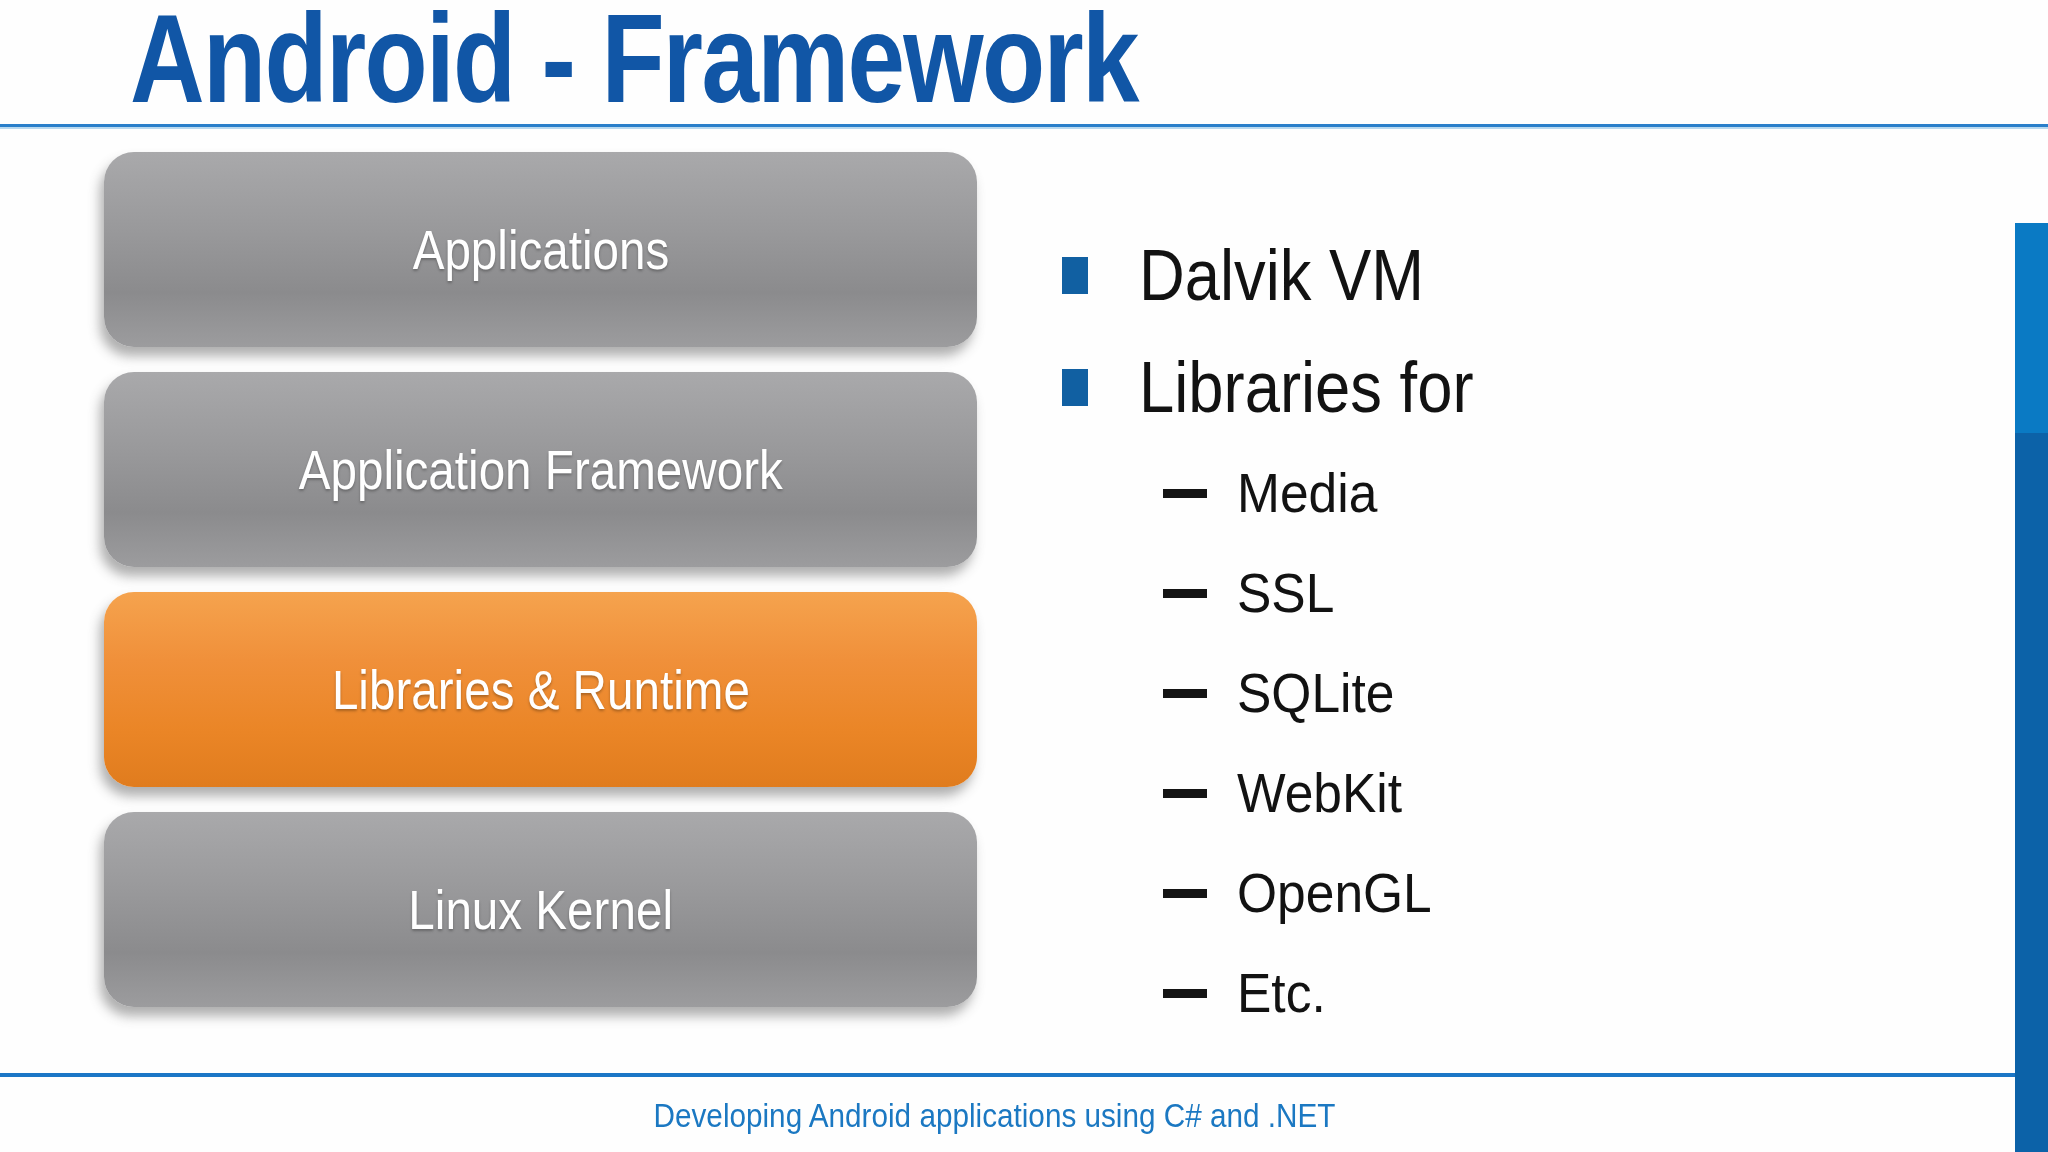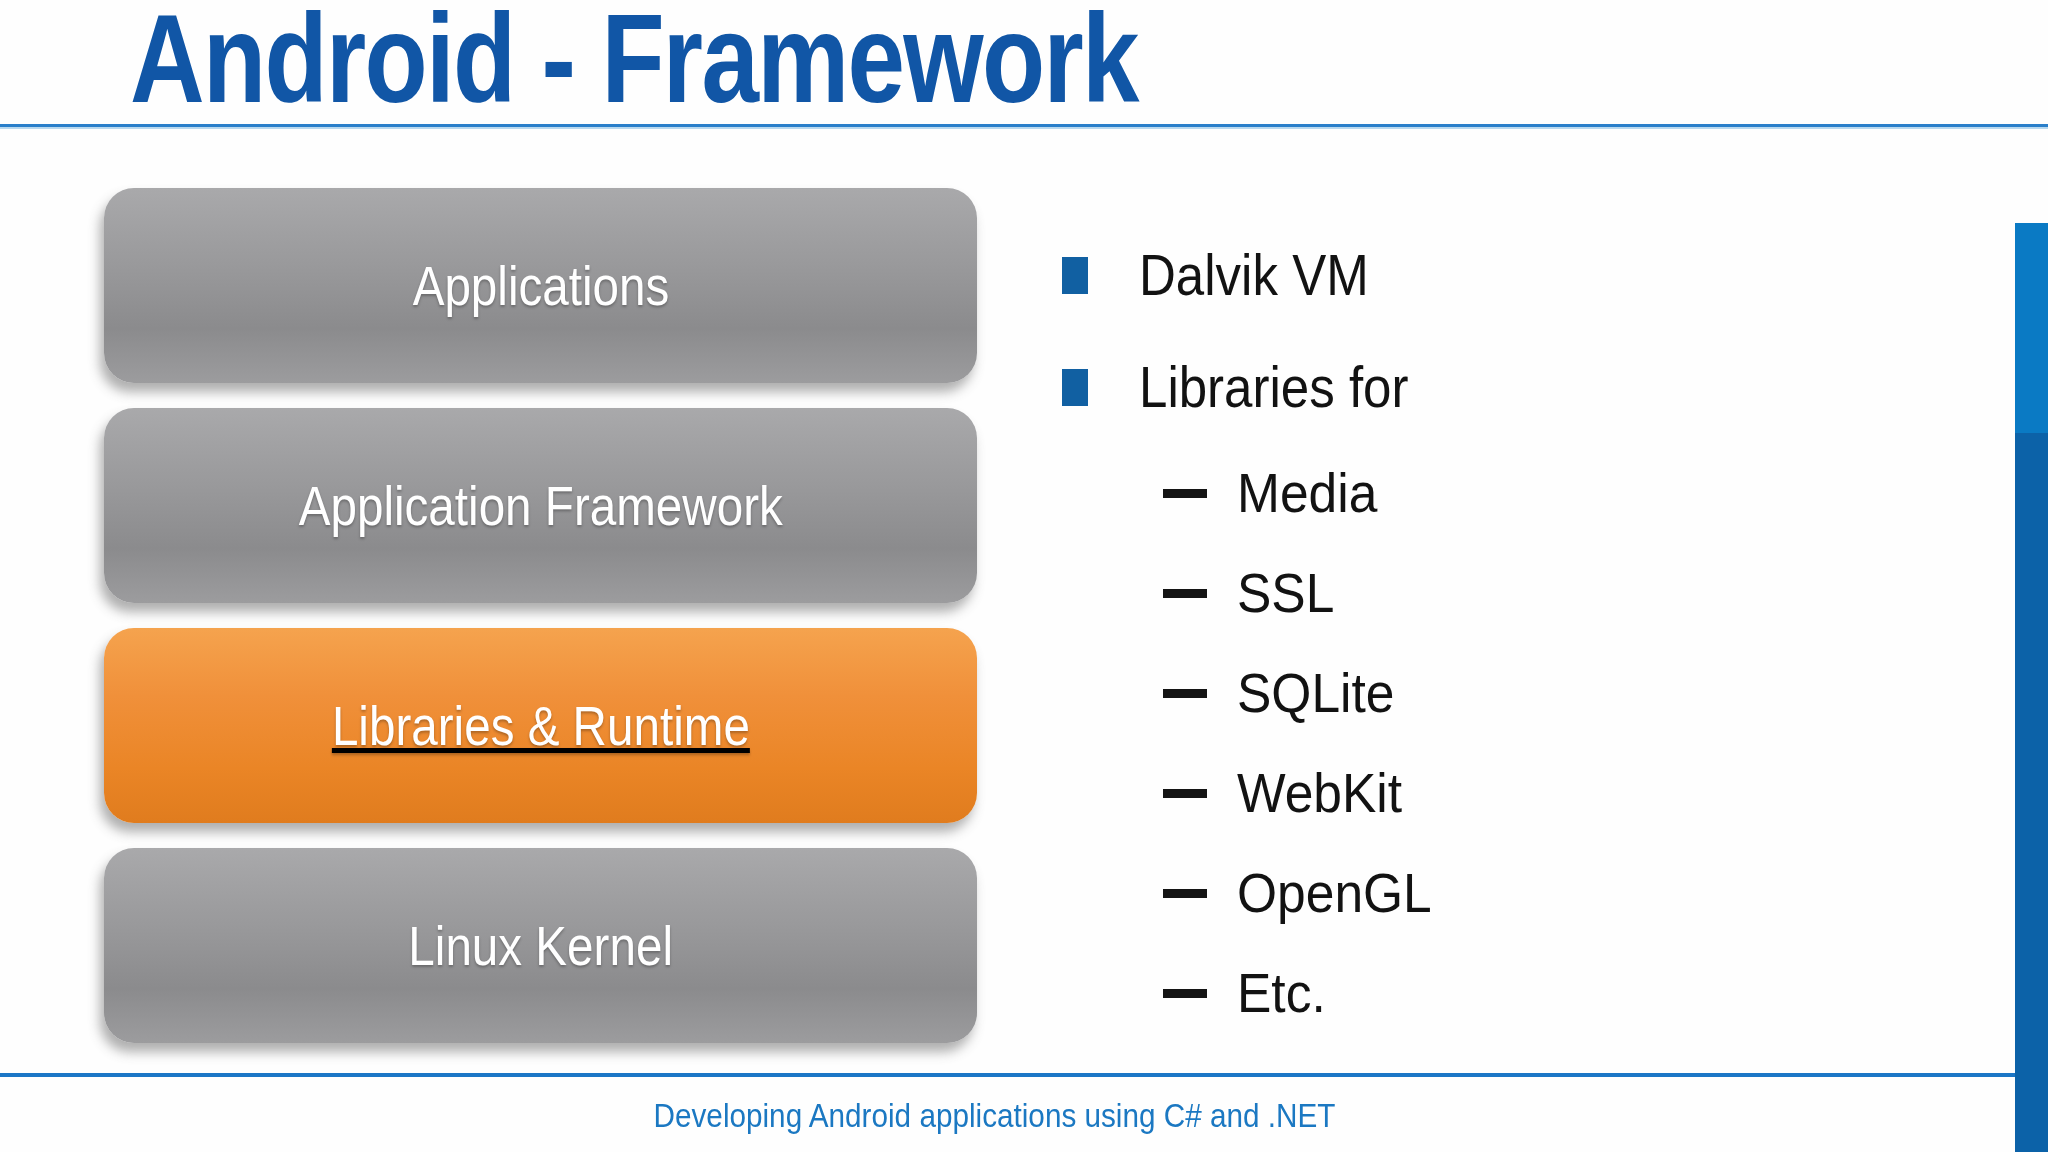--- a/index.html
+++ b/index.html
@@ -26,57 +26,56 @@
   }
   .title-rule{
     position:absolute;
     left:0;top:124px;
     width:2048px;height:5px;
     background:linear-gradient(180deg,#2a7fca 0 60%,#b9d9ef 60% 100%);
   }
   
   .stack{
     position:absolute;
-    left:104px;top:188px;
+    left:104px;top:152px;
     width:873px;
   }
   .box{
     width:873px;height:195px;
     margin-bottom:25px;
     border-radius:30px;
     display:flex;align-items:center;justify-content:center;
     box-shadow:-4px 9px 12px rgba(80,80,80,0.45);
   }
   .box.gray{
     background:linear-gradient(180deg,#a9a9ab 0%,#99999b 40%,#8b8b8d 72%,#9c9c9e 100%);
   }
   .box.orange{
     background:linear-gradient(180deg,#f5a34e 0%,#f0903a 35%,#ea8526 72%,#e07c1e 100%);
-    text-decoration:underline;
   }
   .box-label{
     color:#ffffff;
     font-size:56px;
     line-height:56px;
     white-space:nowrap;
     transform:scaleX(0.85);
     transform-origin:center center;
     text-shadow:0 2px 3px rgba(0,0,0,0.28);
   }
   
   .bullets{
     position:absolute;
     left:1062px;top:219px;
     width:940px;
     color:#121212;
   }
   .l1{
     height:112px;
     display:flex;align-items:center;
-    font-size:58px;line-height:80px;
+    font-size:72px;line-height:80px;
     white-space:nowrap;
   }
   .l1 .sq{
     flex:0 0 auto;
     width:26px;height:37px;
     margin-right:51px;
     background:#1160a2;
   }
   .l1 .l1-text{
     transform:scaleX(0.88);

